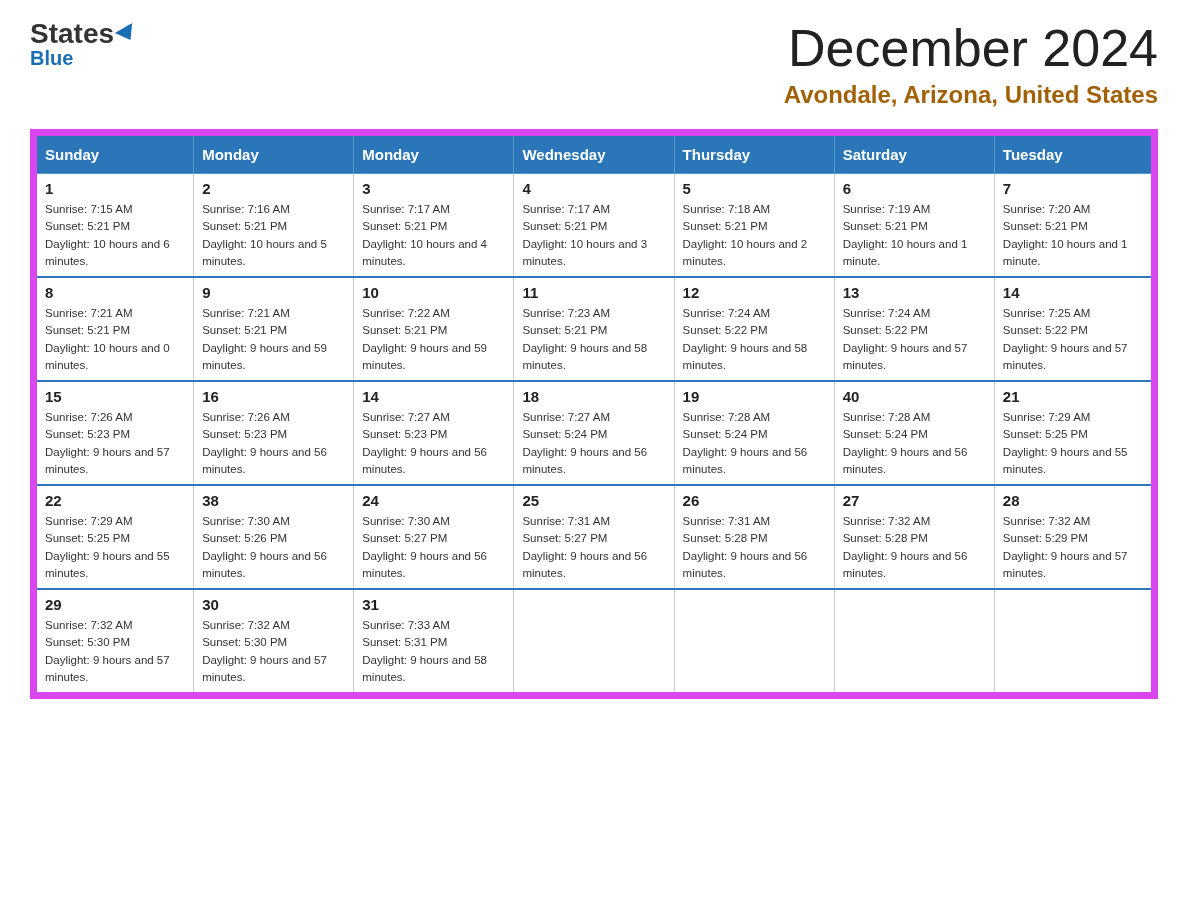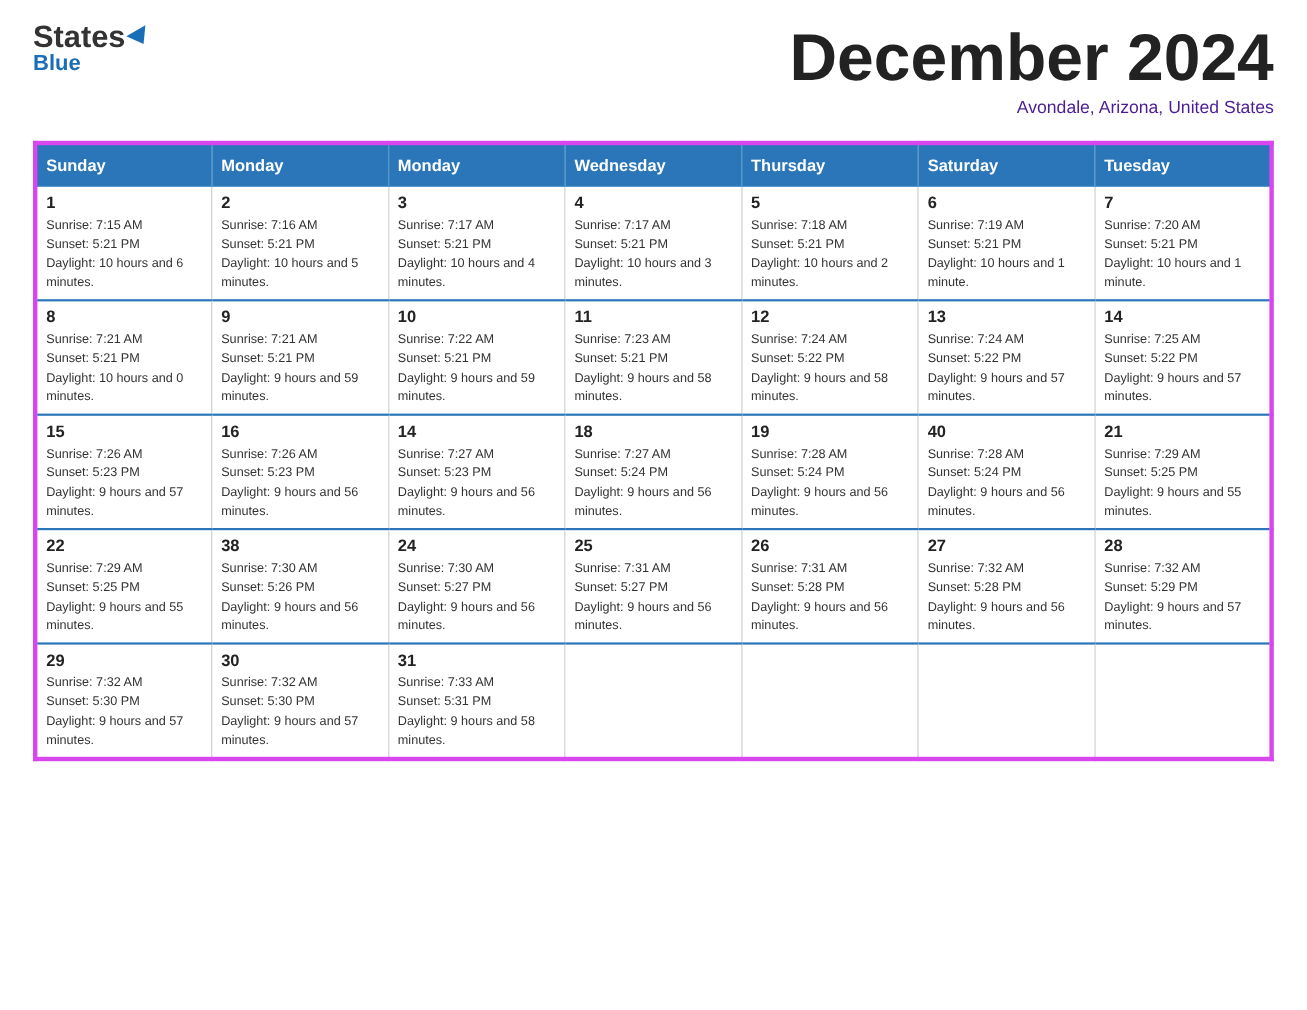--- a/index.html
+++ b/index.html
@@ -45,35 +45,35 @@
       transform: rotate(-30deg);
     }
     .logo-row {
       display: flex;
       align-items: center;
     }
     .title-block {
       text-align: right;
     }
     .title-block h1 {
-      font-size: 60px;
-      font-weight: bold;
+      font-size: 52px;
+      font-weight: normal;
       color: #222;
       line-height: 1.1;
     }
     .title-block h2 {
-      font-size: 16px;
-      font-weight: normal;
-      color: #4c1d95;
+      font-size: 24px;
+      font-weight: bold;
+      color: #a16207;
       margin-top: 4px;
     }
     .calendar {
       width: 100%;
       border-collapse: collapse;
-      border: 4px solid #d946ef;
+      border: 7px solid #d946ef;
     }
     .calendar thead tr th {
       background-color: #2a76b8;
       color: #fff;
       font-size: 15px;
       font-weight: bold;
       padding: 10px 8px;
       text-align: left;
       border: 1px solid #5599cc;
     }

